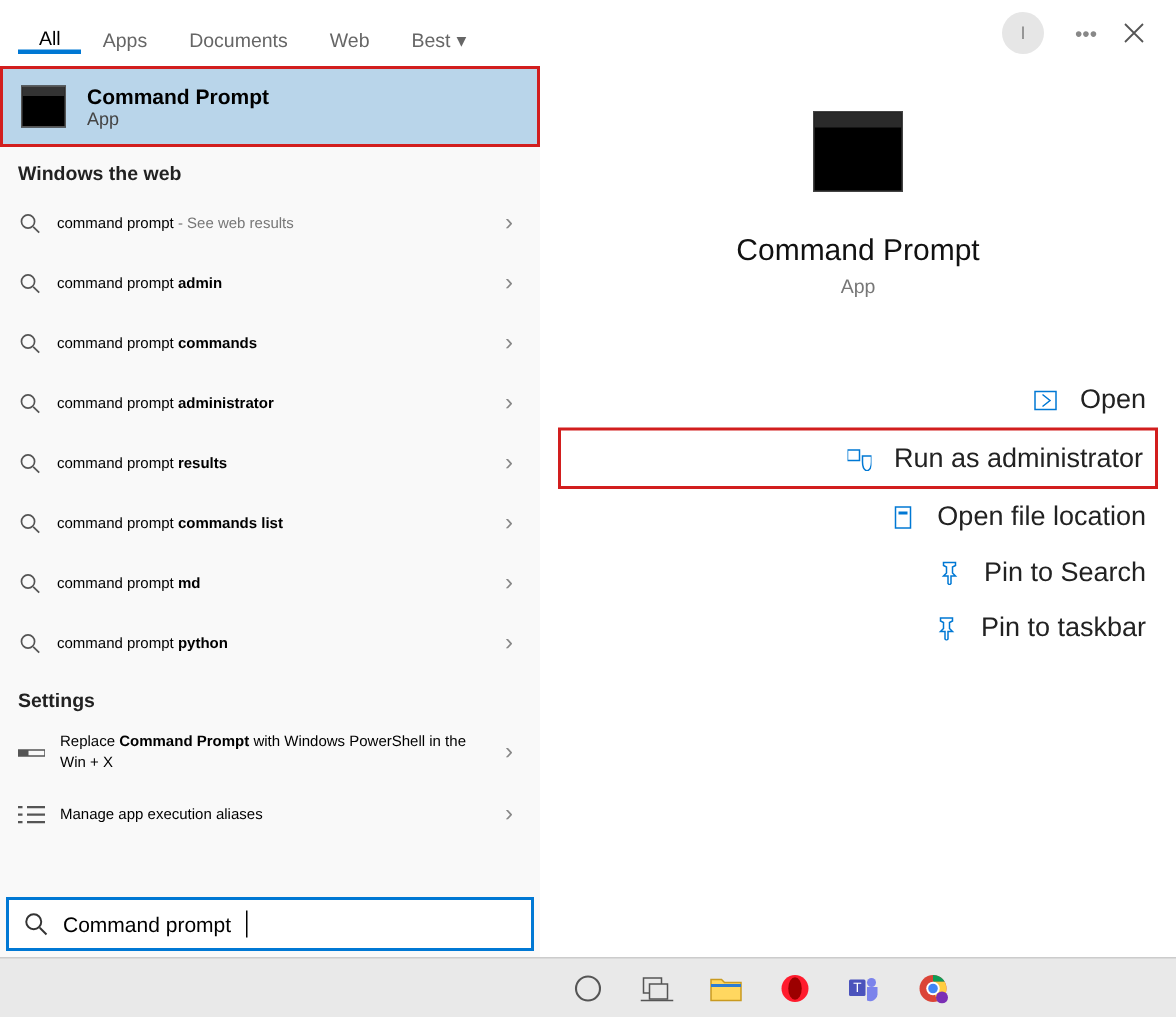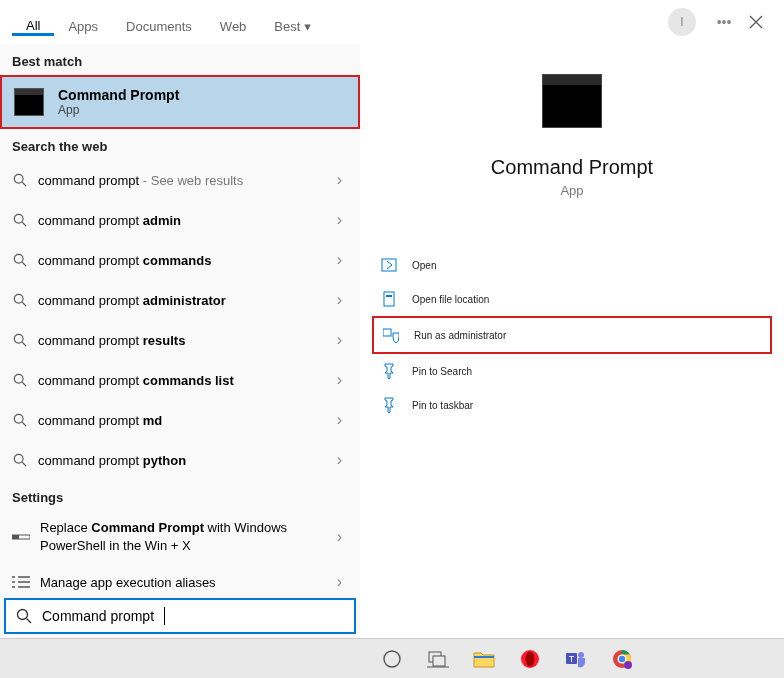--- a/index.html
+++ b/index.html
@@ -19,33 +19,33 @@
 
     .section-header { font-size: 13px; font-weight: 600; color: #222; padding: 10px 12px 6px; }
     .best-match { background: #b9d5ea; border: 2px solid #d21e1e; padding: 10px 12px; display: flex; align-items: center; gap: 14px; cursor: pointer; }
     .cmd-icon-sm { width: 30px; height: 28px; background: #000; border: 1px solid #555; position: relative; }
     .cmd-icon-sm::before { content: ""; position: absolute; top: 0; left: 0; right: 0; height: 6px; background: #333; }
     .bm-text .title { font-size: 14px; font-weight: 700; color: #000; }
     .bm-text .sub { font-size: 12px; color: #444; }
 
     .list-item { display: flex; align-items: center; padding: 8px 12px; gap: 10px; cursor: pointer; min-height: 40px; }
     .search-icon-sm { width: 16px; height: 16px; display: flex; align-items: center; justify-content: center; color: #555; flex-shrink: 0; }
-    .item-text { flex: 1; font-size: 13px; color: #000; }
+    .item-text { flex: 1; font-size: 10px; color: #000; }
     .item-text .light { color: #777; }
     .chevron { color: #888; padding-right: 6px; }
     .setting-icon { width: 18px; height: 14px; flex-shrink: 0; }
     .multiline .item-text { line-height: 1.35; }
 
     .preview-icon { width: 60px; height: 54px; background: #000; border: 1px solid #444; position: relative; margin-top: 10px; }
     .preview-icon::before { content: ""; position: absolute; top: 0; left: 0; right: 0; height: 10px; background: #2a2a2a; }
     .preview-title { font-size: 20px; color: #111; margin-top: 28px; }
     .preview-sub { font-size: 13px; color: #777; margin-top: 4px; }
 
     .actions { width: 100%; margin-top: 50px; padding: 0 12px; }
-    .action-item { display: flex; align-items: center; gap: 14px; padding: 8px 8px; font-size: 10px; color: #222; cursor: pointer; }
+    .action-item { display: flex; align-items: center; gap: 14px; padding: 8px 8px; font-size: 18px; color: #222; cursor: pointer; justify-content: flex-end; }
     .action-item.highlight { border: 2px solid #d21e1e; }
     .action-icon { width: 18px; height: 18px; display: flex; align-items: center; justify-content: center; color: #0078d4; flex-shrink: 0; }
 
     .search-bar-wrap { position: absolute; bottom: 40px; left: 0; width: 360px; padding: 4px; }
     .search-bar { border: 2px solid #0078d4; background: #fff; height: 36px; display: flex; align-items: center; padding: 0 10px; gap: 10px; }
     .cursor-blink { width: 1px; height: 18px; background: #000; animation: blink 1s infinite; }
     @keyframes blink { 50% { opacity: 0; } }
 
     .taskbar { position: absolute; bottom: 0; left: 0; width: 784px; height: 40px; background: #e9e9e9; display: flex; align-items: center; border-top: 1px solid #ccc; }
     .taskbar-left { width: 360px; }
@@ -71,31 +71,30 @@
   <div class="more-dots">•••</div>
   <div class="close-btn">
     <svg width="14" height="14" viewBox="0 0 14 14">
         <path d="M1 1 L13 13 M13 1 L1 13" stroke="#555" stroke-width="1.2"></path>
       </svg>
   </div>
 </div>
 
 <div class="content">
   <div class="left-panel">
-    <div class="section-header">Best match</div>
 
     <div class="best-match">
       <div class="cmd-icon-sm"></div>
       <div class="bm-text">
         <div class="title">Command Prompt</div>
         <div class="sub">App</div>
       </div>
     </div>
 
-    <div class="section-header">Search the web</div>
+    <div class="section-header">Windows the web</div>
 
     <div id="web-list">
         <div class="list-item">
           <span class="search-icon-sm">
             <svg width="14" height="14" viewBox="0 0 16 16">
               <circle cx="6.5" cy="6.5" r="5" stroke="#555" fill="none" stroke-width="1.3"></circle>
               <path d="M10.5 10.5 L15 15" stroke="#555" stroke-width="1.3"></path>
             </svg>
           </span>
           <span class="item-text">command prompt<b></b><span class="light"> - See web results</span></span>
@@ -210,37 +209,37 @@
     <div class="actions">
       <div class="action-item">
         <span class="action-icon">
           <svg width="16" height="16" viewBox="0 0 16 16">
               <rect x="1" y="2" width="14" height="12" stroke="#0078d4" fill="none"></rect>
               <path d="M6 12 L11 8 L6 4" stroke="#0078d4" fill="none"></path>
             </svg>
         </span>
         <span>Open</span>
       </div>
+      <div class="action-item highlight">
+        <span class="action-icon">
+          <svg width="16" height="16" viewBox="0 0 16 16">
+              <rect x="0" y="2" width="8" height="7" stroke="#0078d4" fill="none"></rect>
+              <path d="M10 6 L16 6 L16 10 Q16 15 13 16 Q10 15 10 10 Z" stroke="#0078d4" fill="none"></path>
+            </svg>
+        </span>
+        <span>Run as administrator</span>
+      </div>
       <div class="action-item">
         <span class="action-icon">
           <svg width="16" height="16" viewBox="0 0 16 16">
               <rect x="3" y="1" width="10" height="14" stroke="#0078d4" fill="none"></rect>
               <rect x="5" y="4" width="6" height="2" fill="#0078d4"></rect>
             </svg>
         </span>
         <span>Open file location</span>
-      </div>
-      <div class="action-item highlight">
-        <span class="action-icon">
-          <svg width="16" height="16" viewBox="0 0 16 16">
-              <rect x="0" y="2" width="8" height="7" stroke="#0078d4" fill="none"></rect>
-              <path d="M10 6 L16 6 L16 10 Q16 15 13 16 Q10 15 10 10 Z" stroke="#0078d4" fill="none"></path>
-            </svg>
-        </span>
-        <span>Run as administrator</span>
       </div>
       <div class="action-item">
         <span class="action-icon">
           <svg width="16" height="16" viewBox="0 0 16 16">
               <path d="M4 1 h8 v2 l-2 1 v4 l2 2 h-3 v5 l-1 1 -1 -1 v-5 h-3 l2 -2 v-4 l-2 -1 z" stroke="#0078d4" fill="none"></path>
             </svg>
         </span>
         <span>Pin to Search</span>
       </div>
       <div class="action-item">

